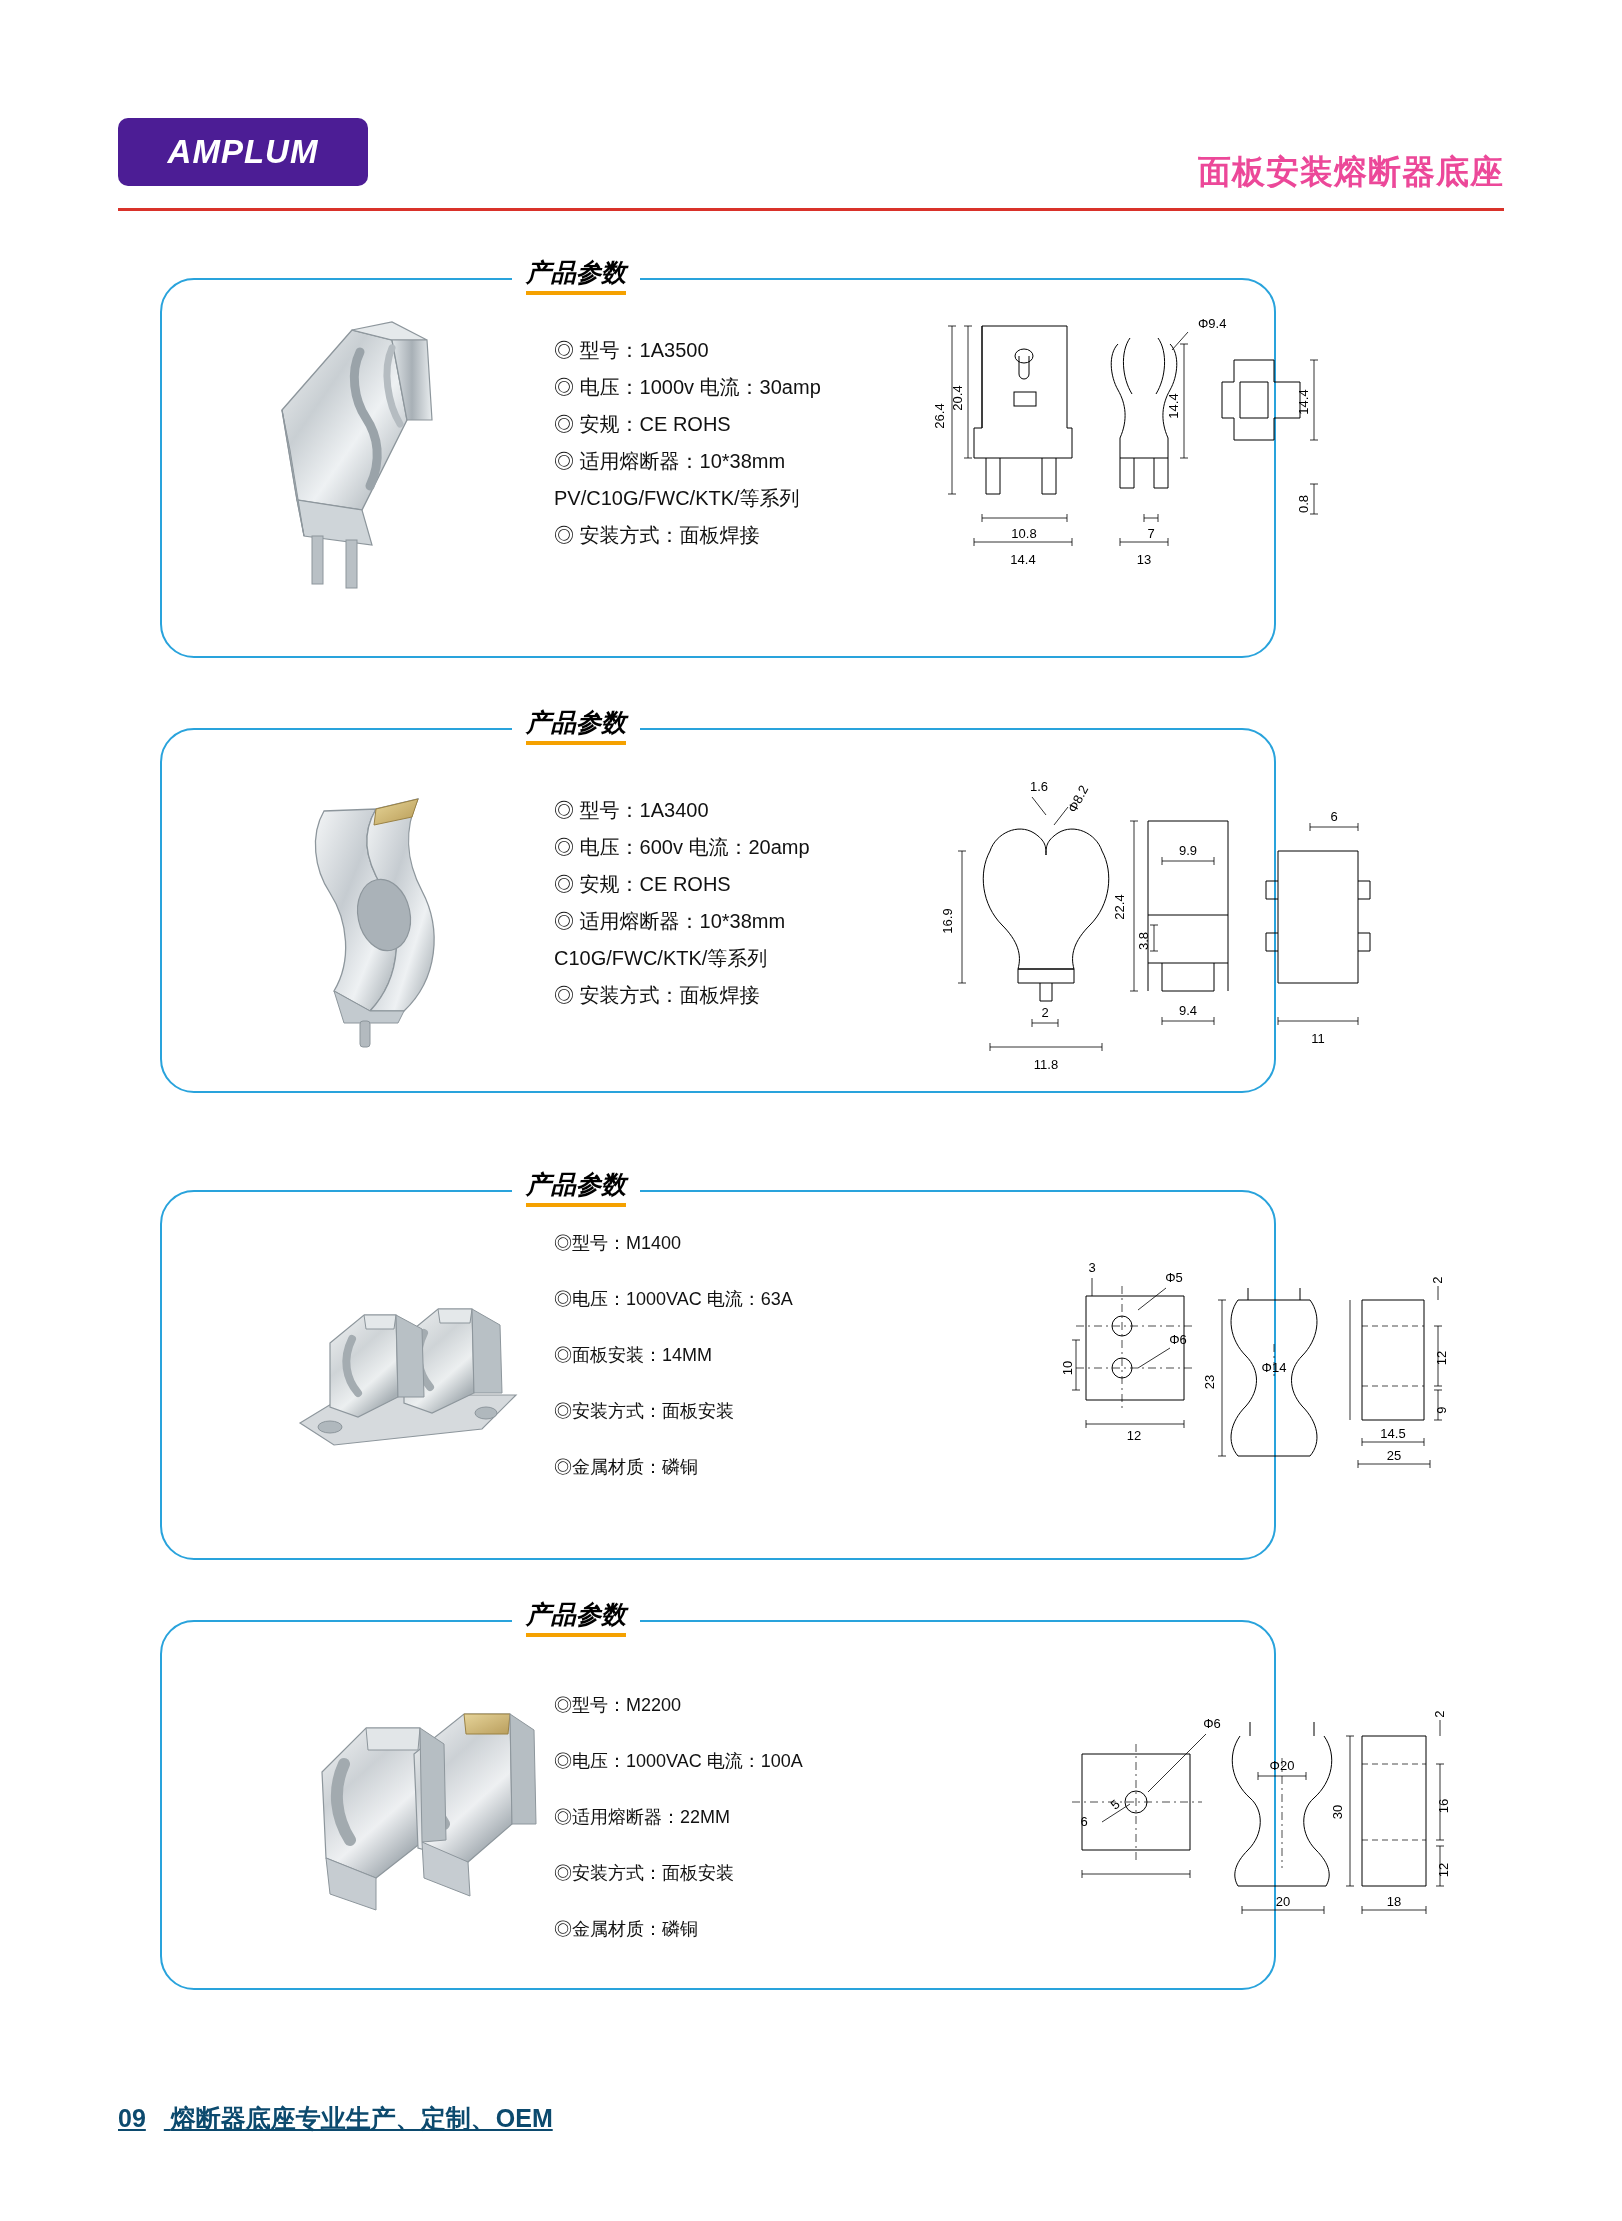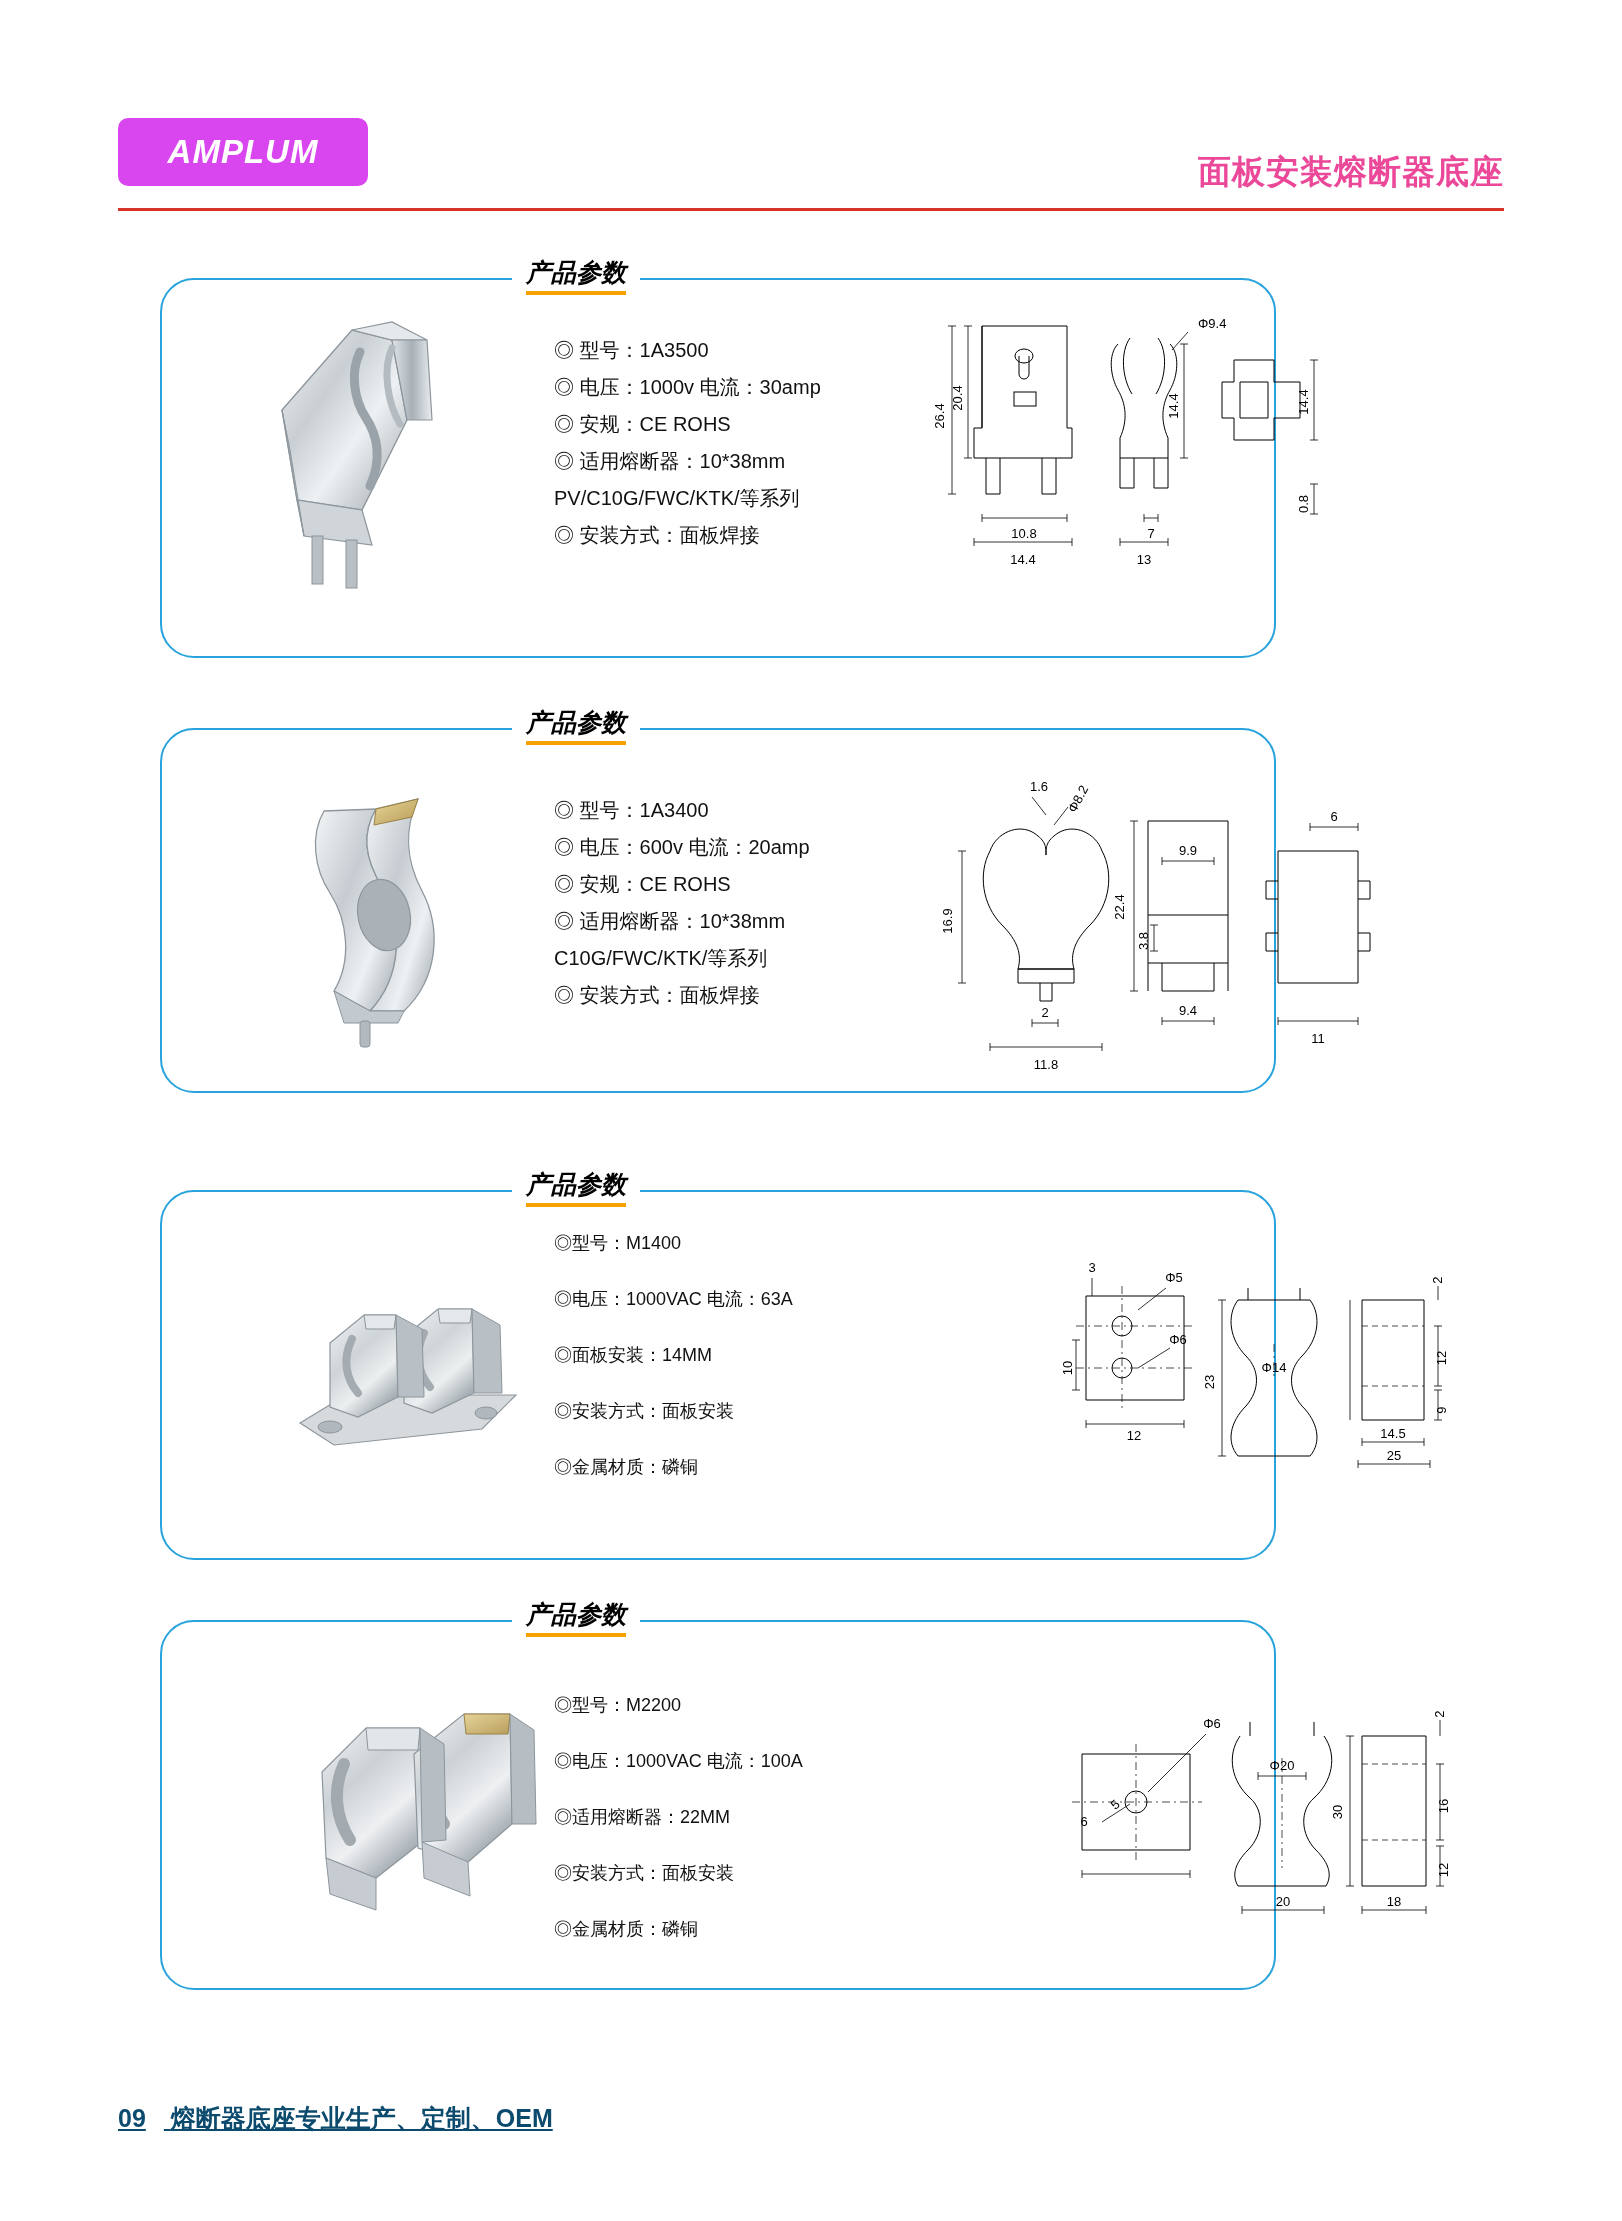--- a/index.html
+++ b/index.html
@@ -30,21 +30,21 @@
     right: 118px;
     height: 90px;
     border-bottom: 3px solid #d9322a;
   }
   .logo {
     position: absolute;
     left: 0;
     top: 0;
     width: 250px;
     height: 68px;
-    background: #d946ef;
+    background: #4c1d95;
     border-radius: 10px;
     display: flex;
     align-items: center;
     justify-content: center;
   }
   .logo-text {
     color: #ffffff;
     font-size: 33px;
     font-weight: bold;
     font-style: italic;

